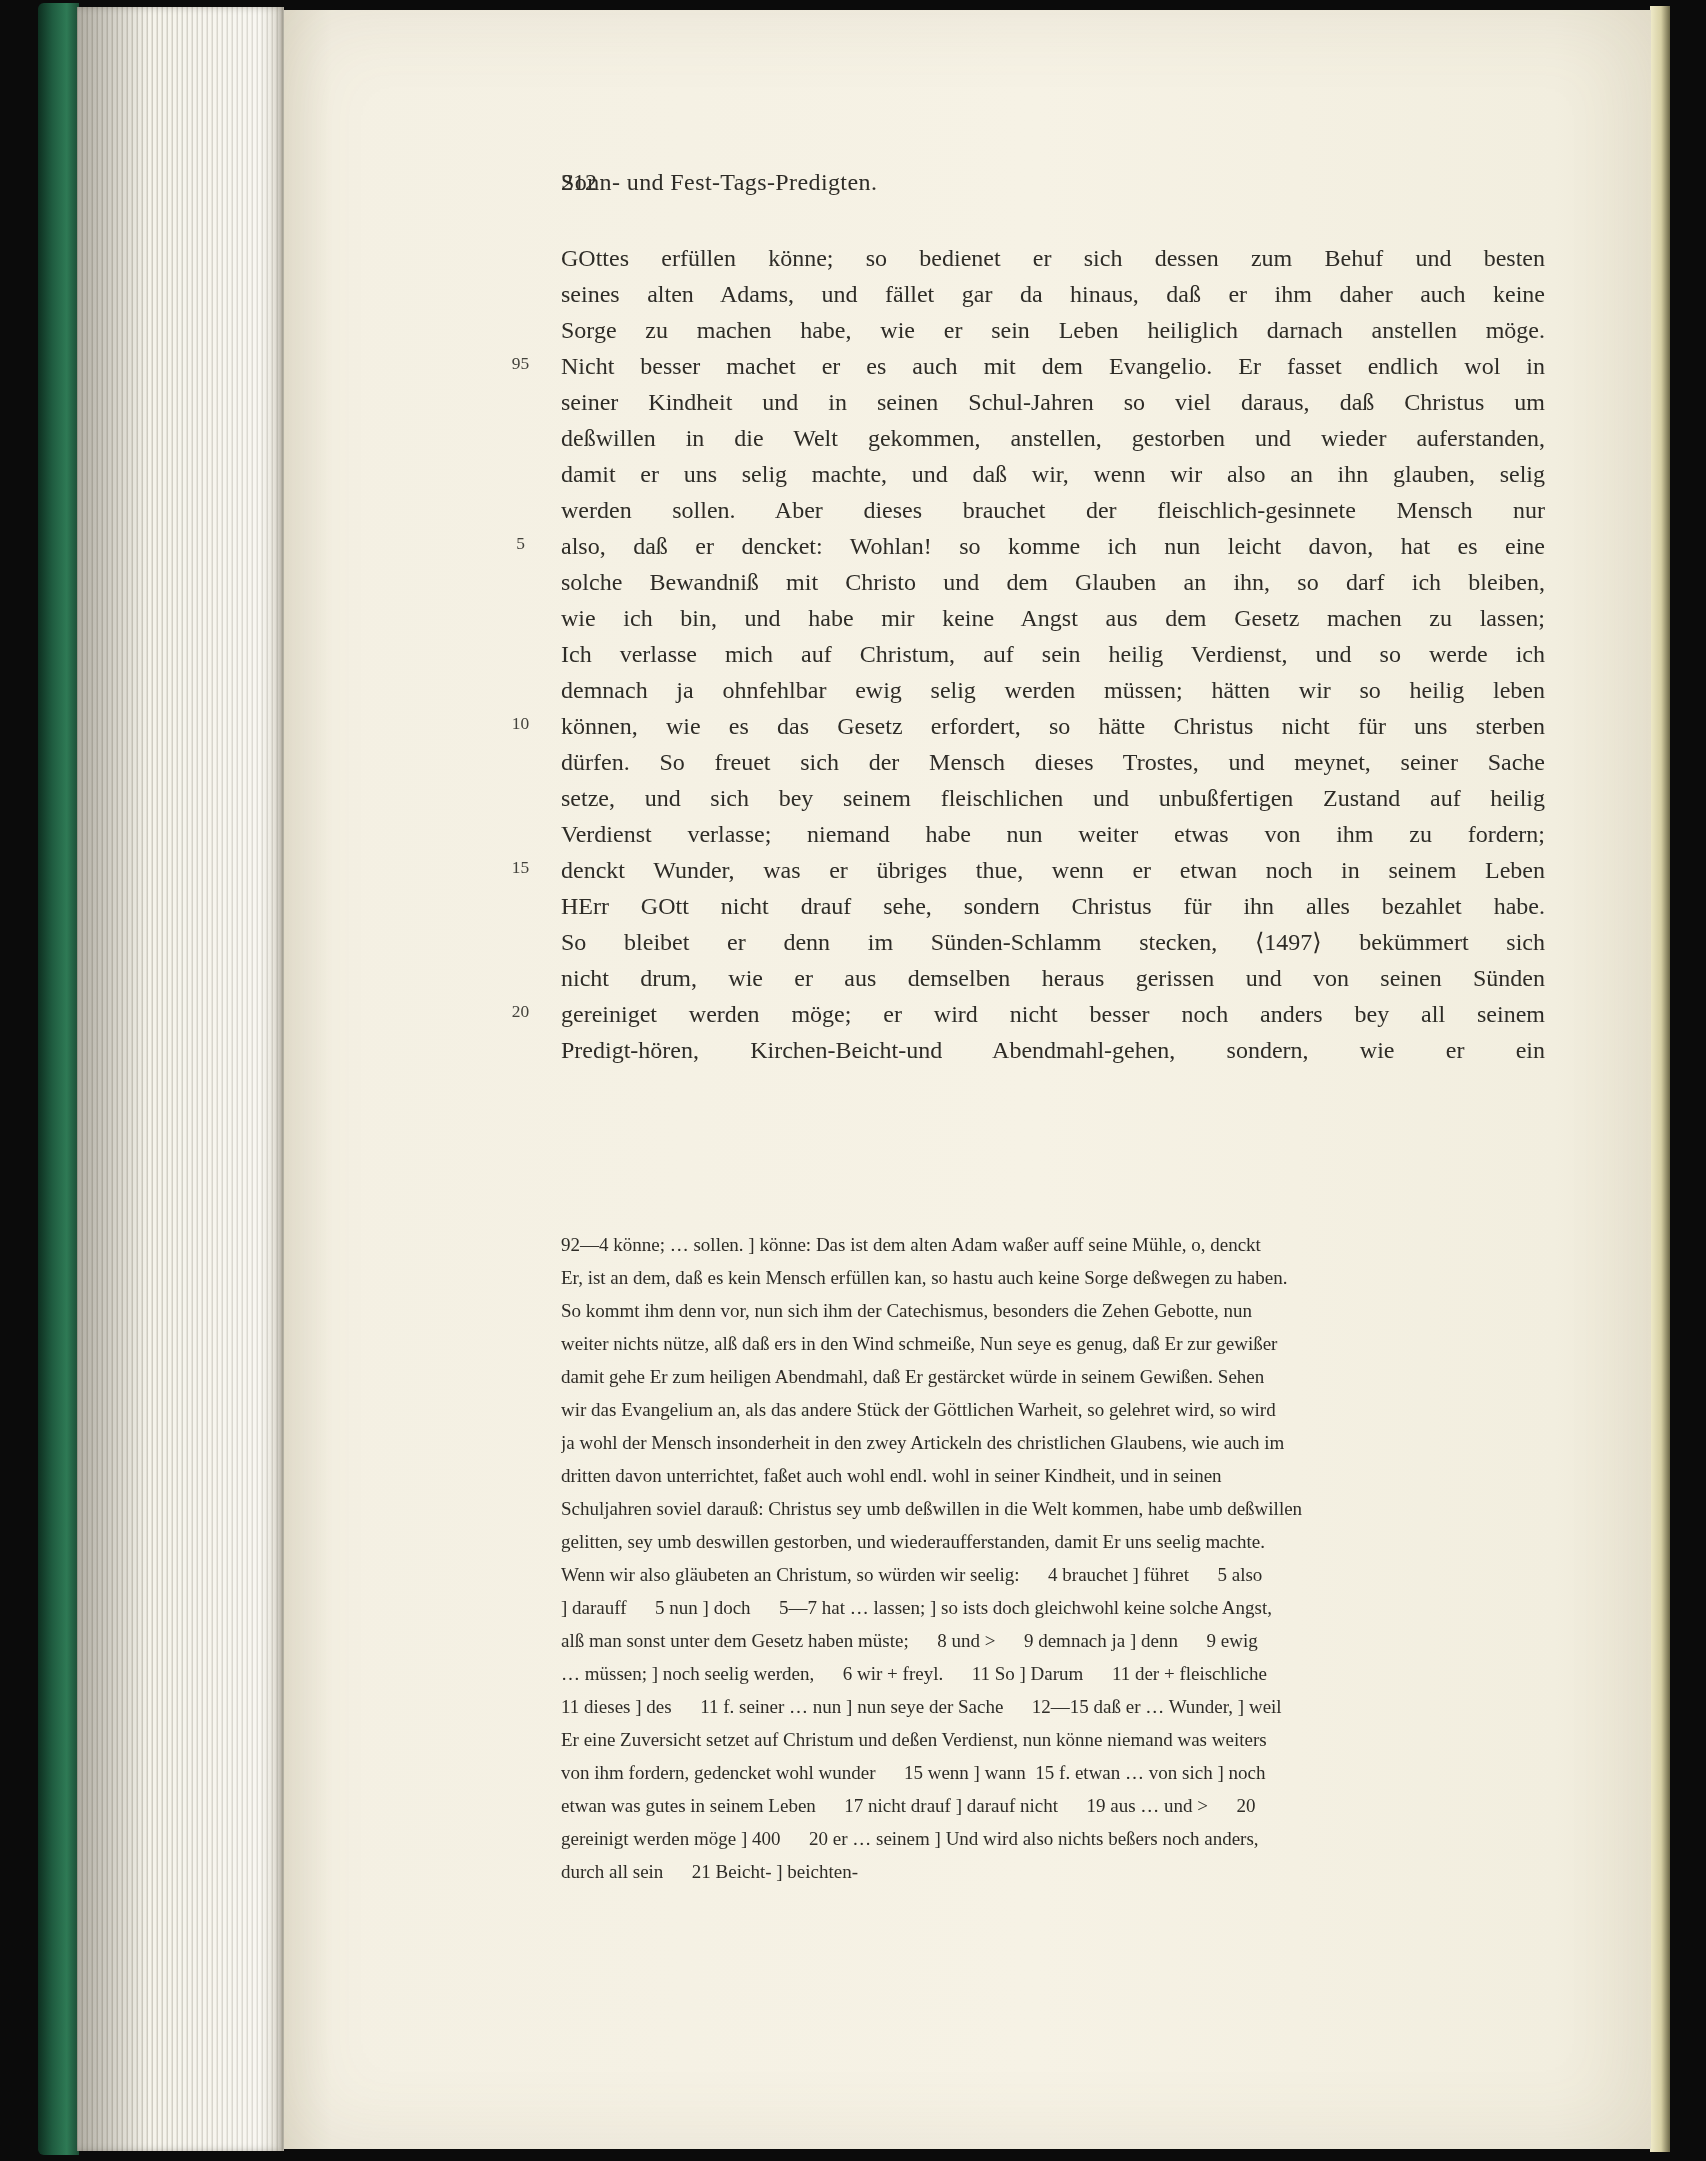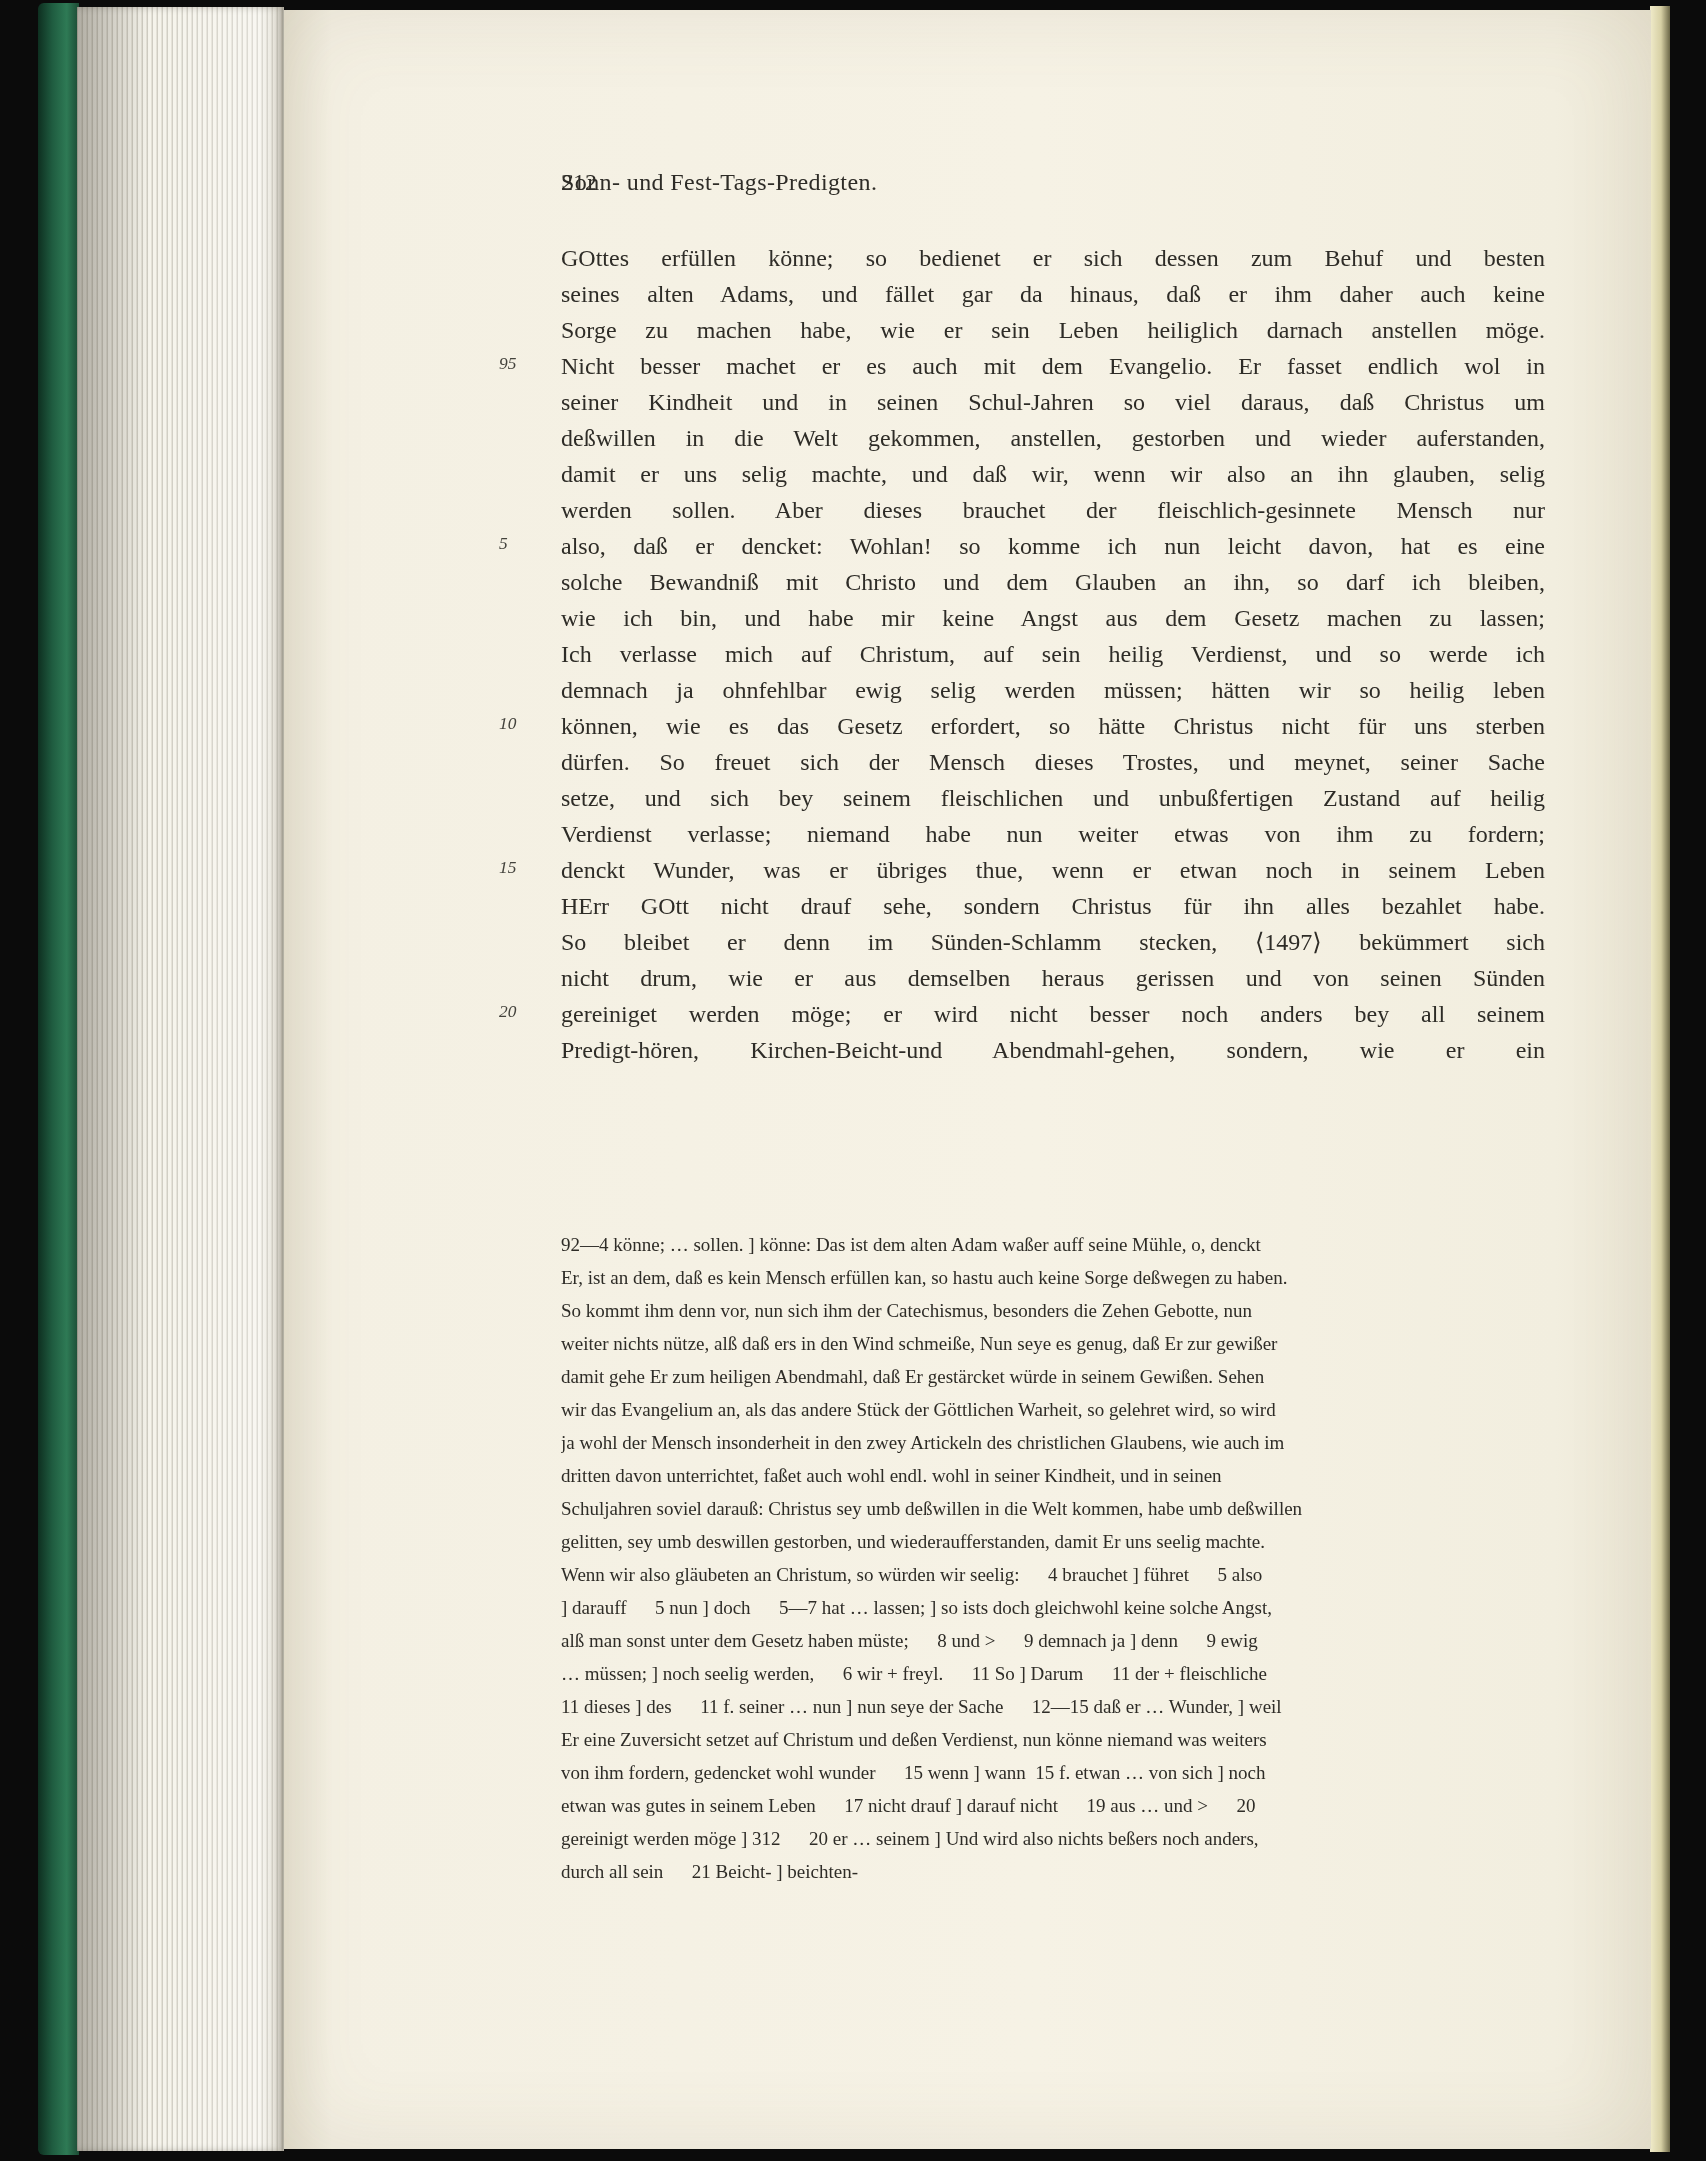--- a/index.html
+++ b/index.html
@@ -44,21 +44,21 @@
   .running-title { display: block; text-align: left; letter-spacing: 0.4px; }
 
   
   .main-text {
     position: absolute; top: 230px; left: 277px; width: 984px;
     font-size: 24px;
   }
   .text-line { position: relative; height: 36px; }
   .line-num {
     position: absolute; left: -62px; top: 5px; width: 43px;
-    text-align: left; font-size: 17.4px; color: #43423c; font-style: italic;
+    text-align: center; font-size: 17.4px; color: #43423c;
   }
   .line-text {
     display: block; height: 36px; line-height: 36px; overflow: hidden;
     text-align: justify; text-align-last: justify;
     word-spacing: 0.7px;
   }
 
   
   .apparatus {
     position: absolute; top: 1215px; left: 277px; width: 984px;
@@ -237,20 +237,20 @@
         <div class="app-line">… müssen; ] noch seelig werden,      6 wir + freyl.      11 So ] Darum      11 der + fleischliche</div>
 
         <div class="app-line">11 dieses ] des      11 f. seiner … nun ] nun seye der Sache      12—15 daß er … Wunder, ] weil</div>
 
         <div class="app-line">Er eine Zuversicht setzet auf Christum und deßen Verdienst, nun könne niemand was weiters</div>
 
         <div class="app-line">von ihm fordern, gedencket wohl wunder      15 wenn ] wann  15 f. etwan … von sich ] noch</div>
 
         <div class="app-line">etwan was gutes in seinem Leben      17 nicht drauf ] darauf nicht      19 aus … und &gt;      20</div>
 
-        <div class="app-line">gereinigt werden möge ] 312      20 er … seinem ] Und wird also nichts beßers noch anders,</div>
+        <div class="app-line">gereinigt werden möge ] 400      20 er … seinem ] Und wird also nichts beßers noch anders,</div>
 
         <div class="app-line">durch all sein      21 Beicht- ] beichten-</div>
       </div>
 
   </div>
 </div>
 
 
 </body></html>

